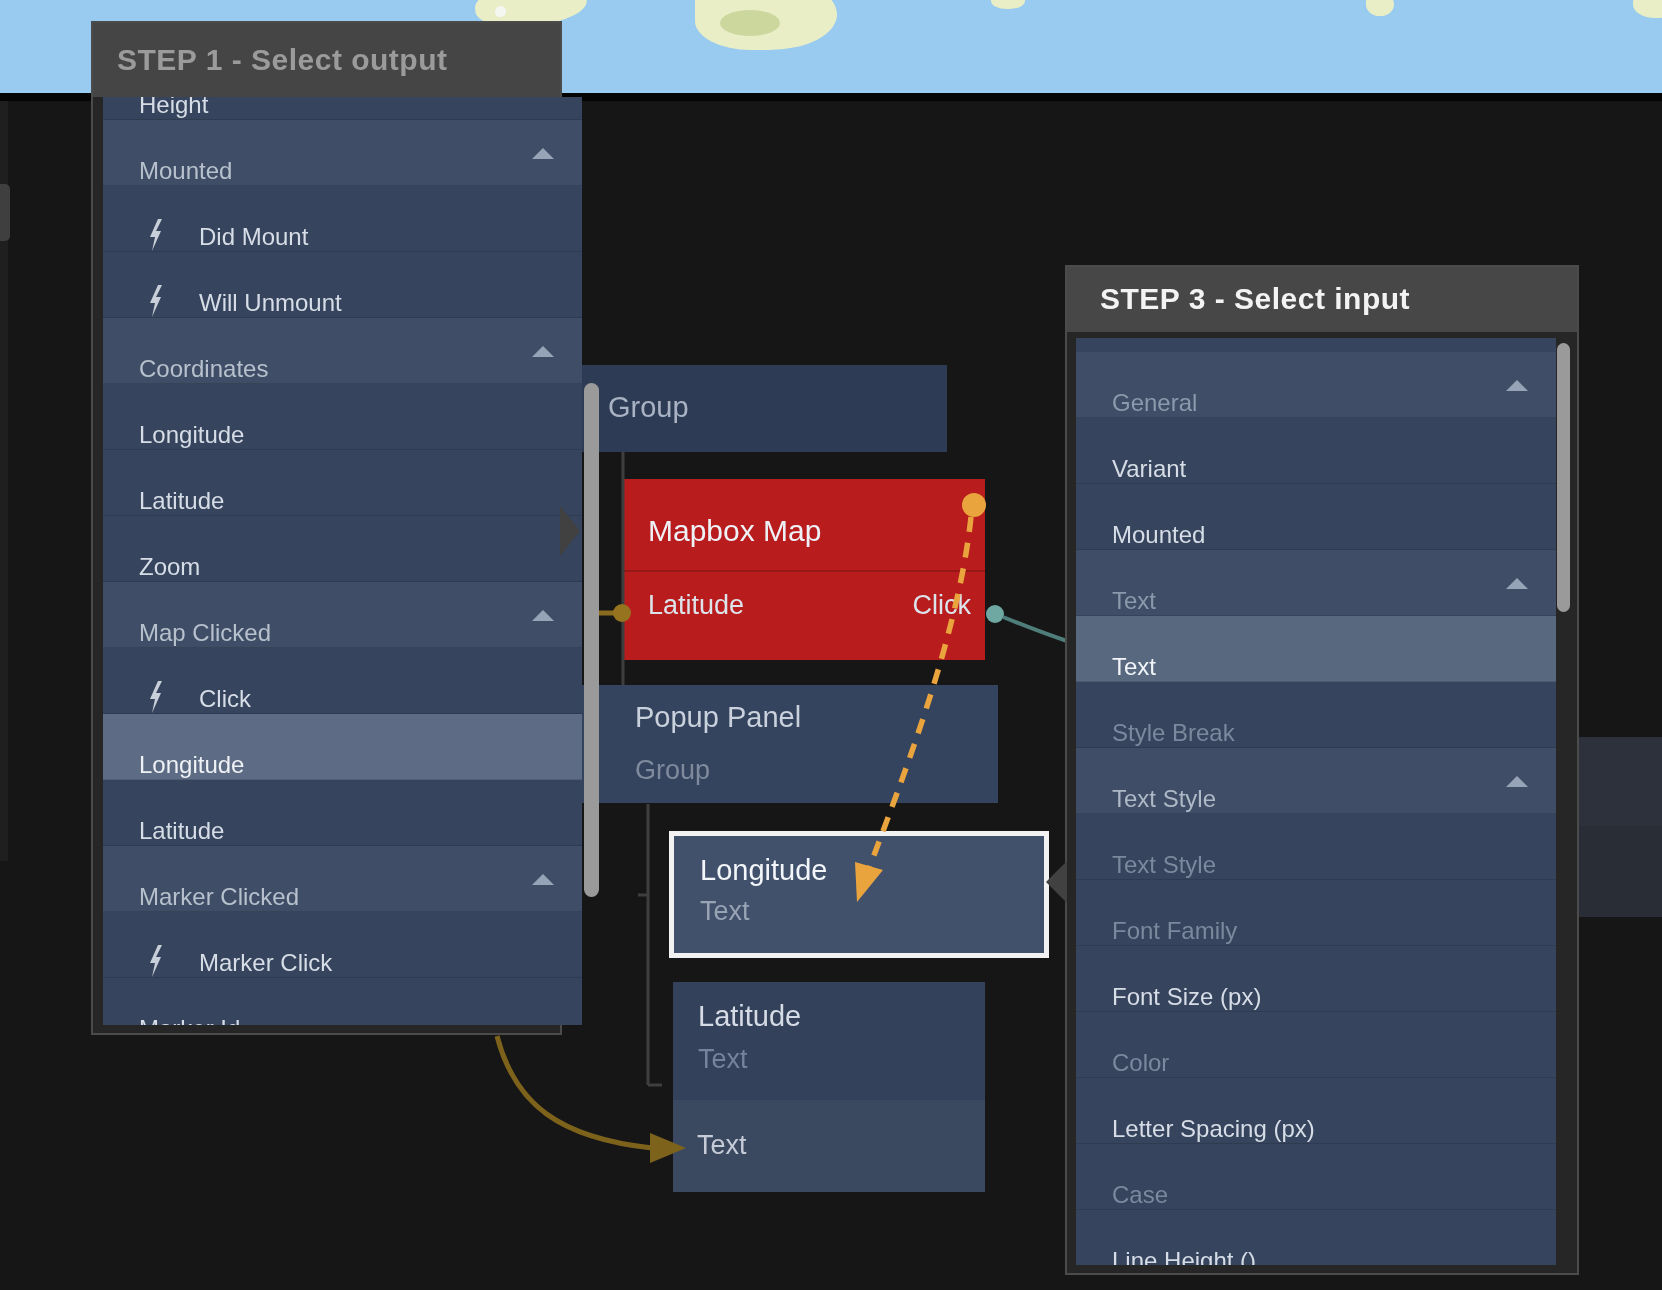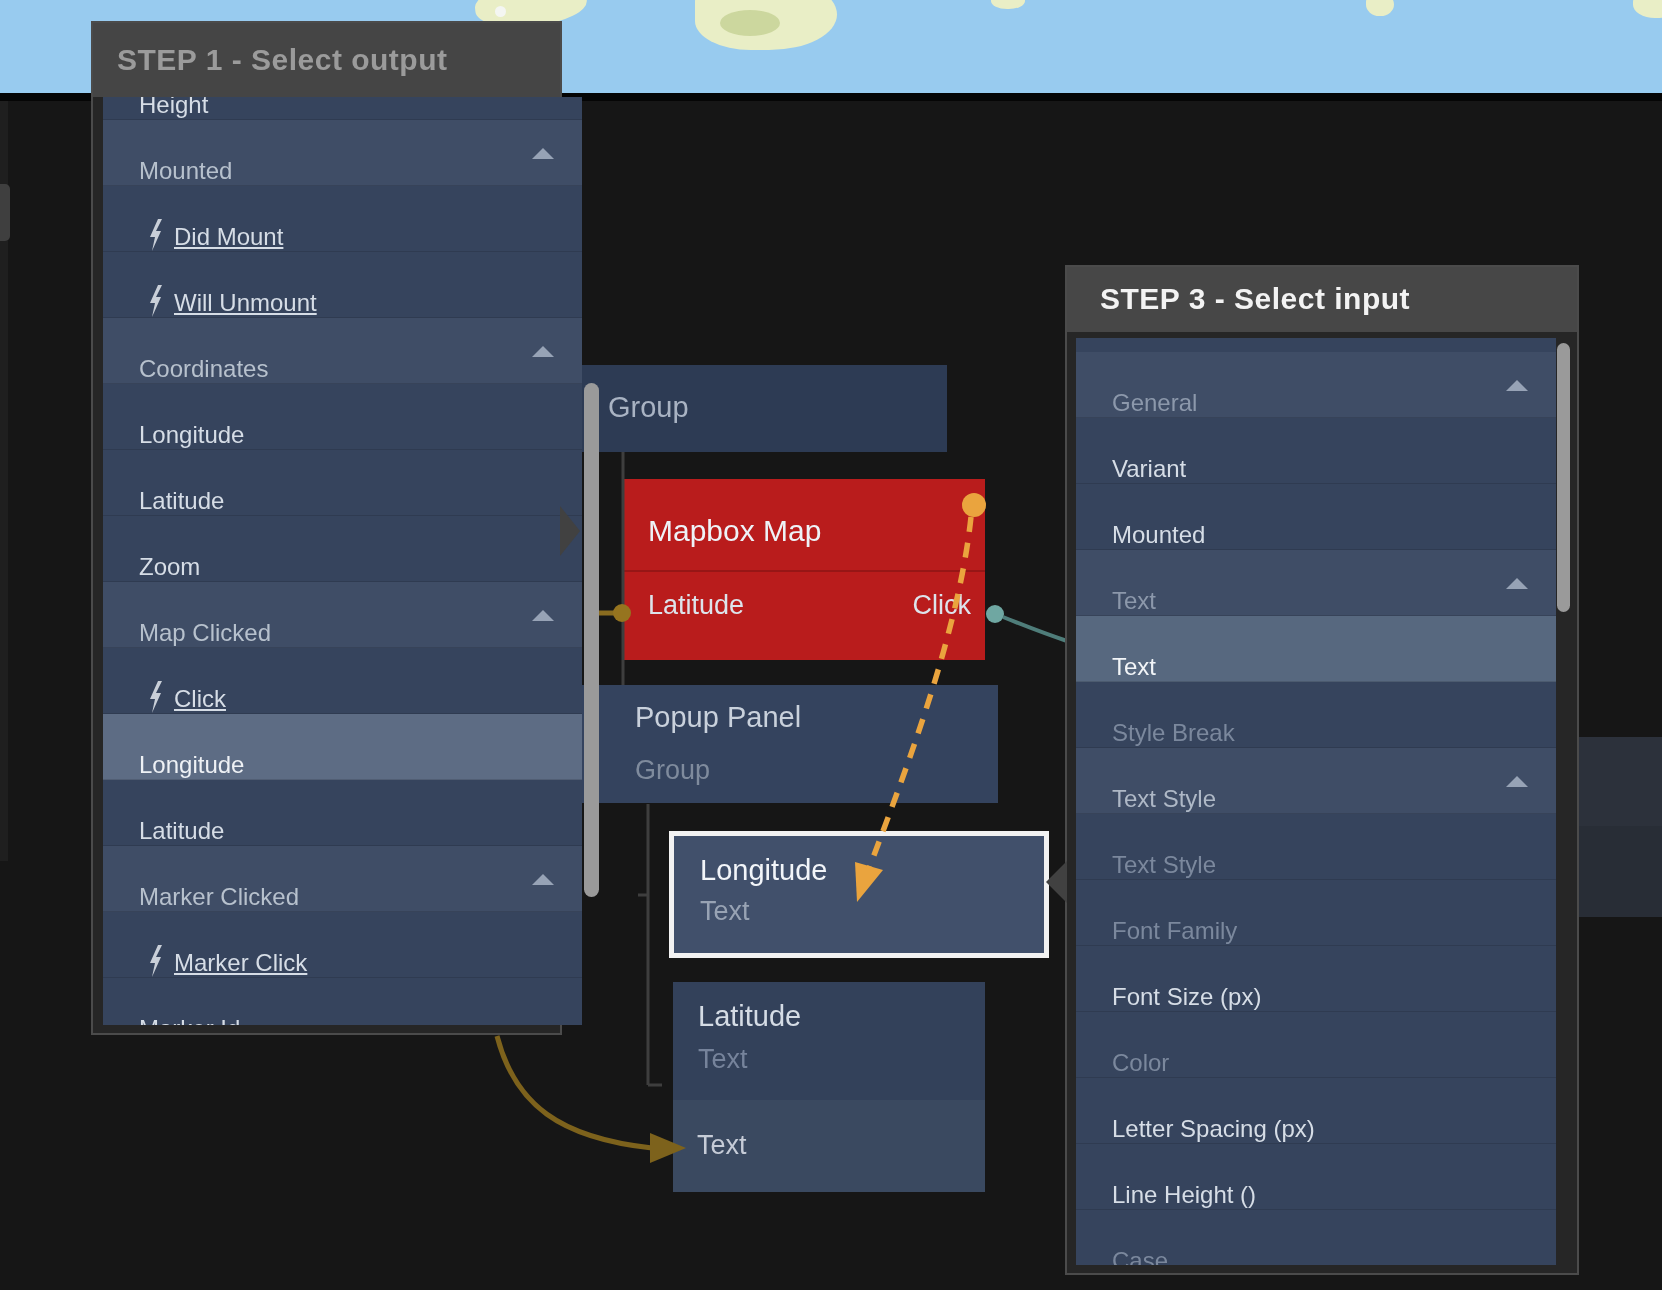--- a/index.html
+++ b/index.html
@@ -54,21 +54,21 @@
   #panel-step2{left:1067px;top:267px;width:510px;height:1006px;}
   #panel-step2 .panel-header{height:65px;}
   #panel-step2 .panel-title{left:33px;top:15px;color:#f3f3f3;}
   #step2-list{position:absolute;left:9px;top:71px;width:480px;height:927px;overflow:hidden;background:#36445d;padding-top:14px;box-sizing:border-box;}
 
   .row{position:relative;height:66px;display:flex;align-items:flex-end;font-size:24px;
        padding-left:36px;box-sizing:border-box;background:#36445d;color:#d6dde6;
        border-bottom:1px solid rgba(0,0,0,0.12);}
   .row.cat{background:#3f4d66;color:#b7c1cd;}
   .row.event{padding-left:45px;}
-  .row.event .lbl{margin-left:9px;text-decoration:underline;}
+  .row.event .lbl{margin-left:34px;}
   .row.sel{background:#5d6c84;color:#eef1f5;}
   #step2-list .row.sel{background:#57687f;color:#f2f5f8;}
   .row.dim{color:#7b889d;}
   .row.cat.dim{color:#8c98ab;background:#3f4d66;}
   .row.cat.mid{color:#aeb8c6;}
   .row.clip-top{margin-top:-43px;}
   .chev{position:absolute;right:28px;top:28px;width:0;height:0;
         border-left:11px solid transparent;border-right:11px solid transparent;
         border-bottom:11px solid #97a3b6;}
   .bolt{flex:0 0 auto;width:17px;height:32px;}
@@ -265,24 +265,24 @@
         </div>
       <div class="row">
           <span class="lbl">Font Size (px)</span>
         </div>
       <div class="row dim">
           <span class="lbl">Color</span>
         </div>
       <div class="row">
           <span class="lbl">Letter Spacing (px)</span>
         </div>
+      <div class="row dim">
+          <span class="lbl">Case</span>
+        </div>
       <div class="row">
           <span class="lbl">Line Height ()</span>
-        </div>
-      <div class="row dim">
-          <span class="lbl">Case</span>
         </div>
     </div>
     <div class="vthumb" id="step2-thumb"></div>
     <div id="step2-pointer"></div>
   </div>
 
 </div>
 
 </body></html>

